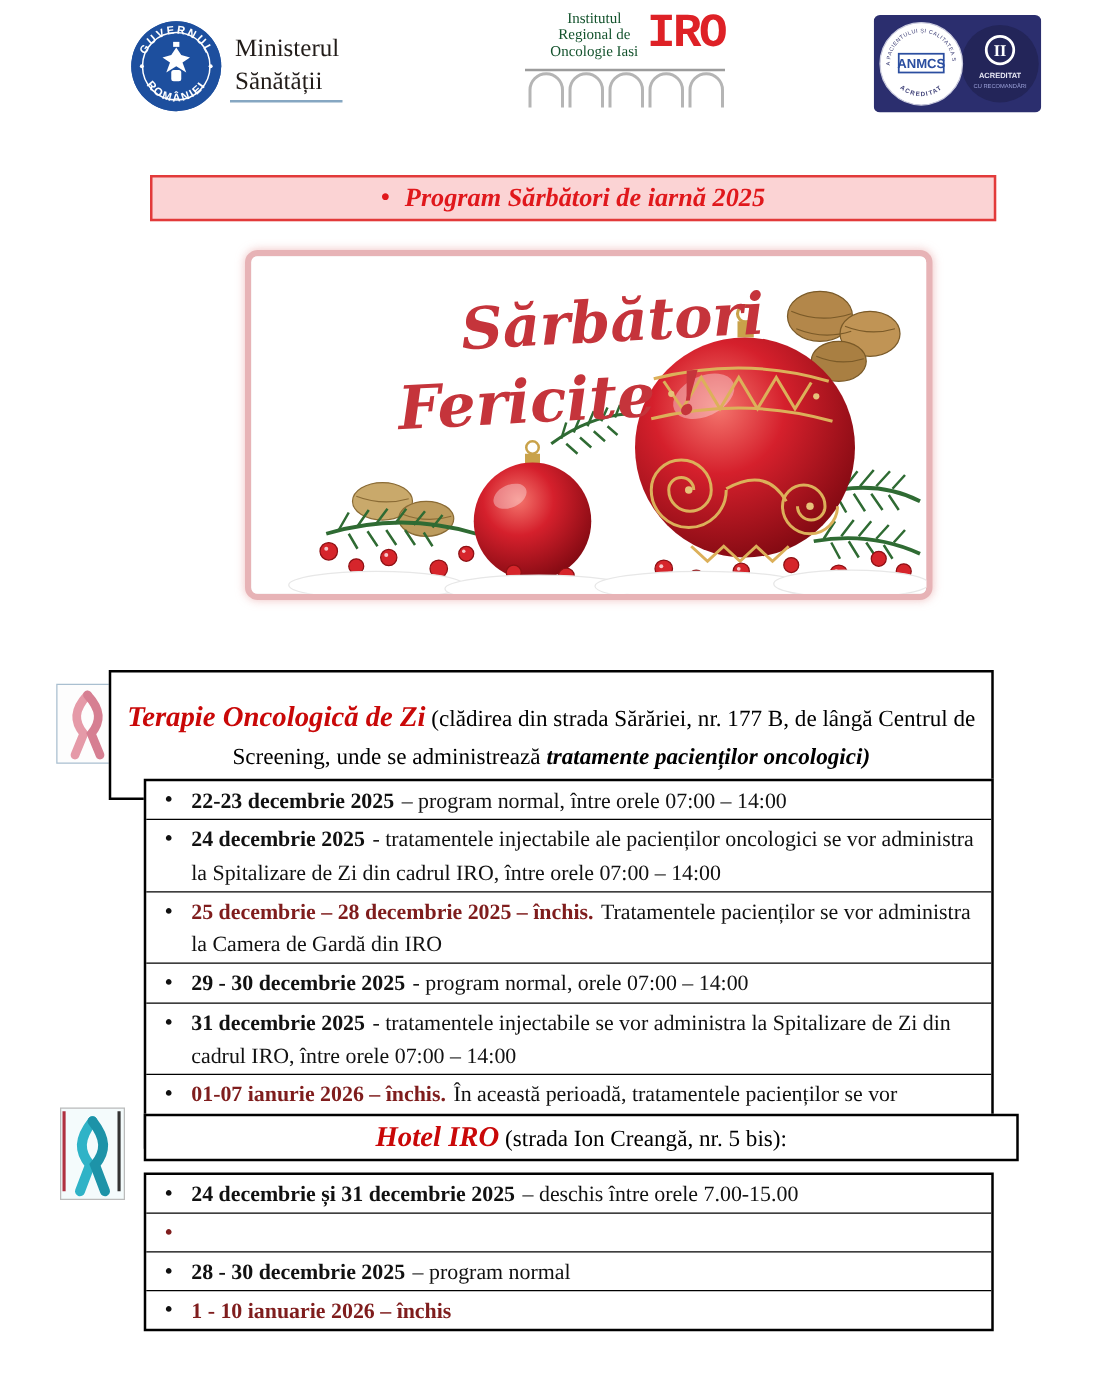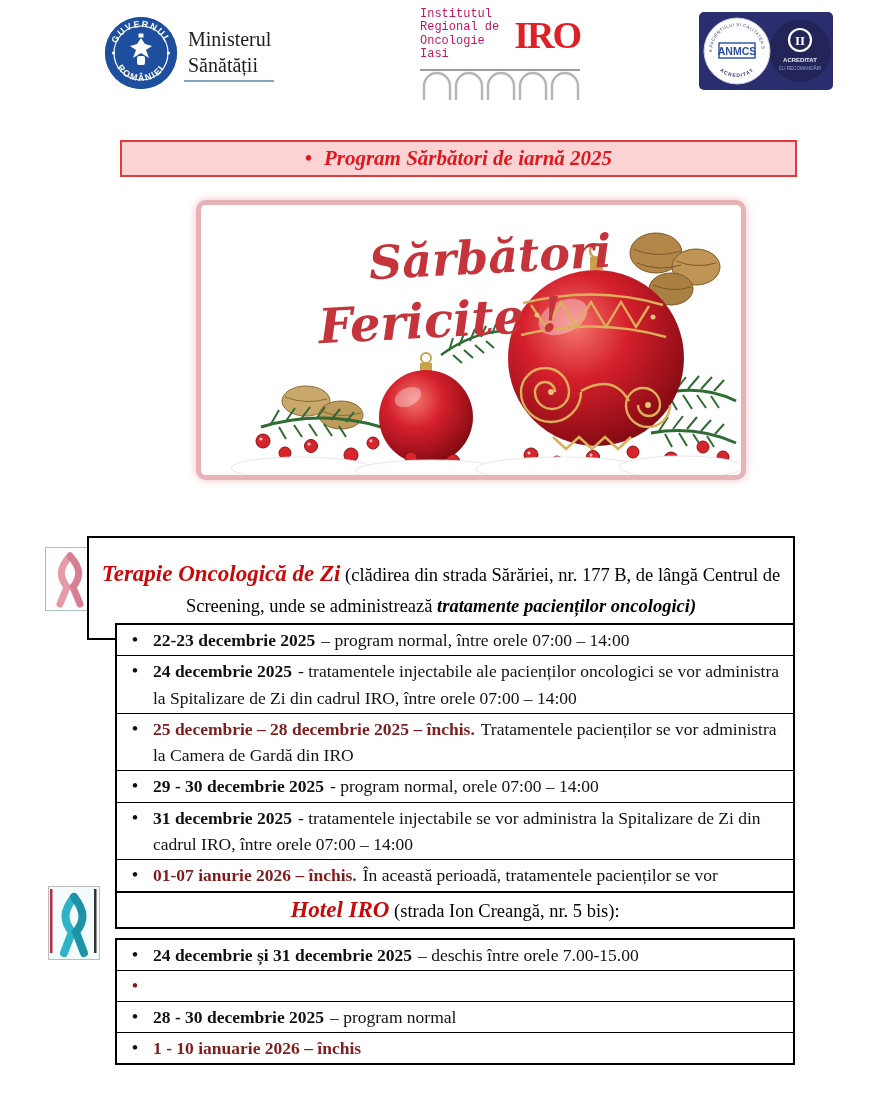--- a/index.html
+++ b/index.html
@@ -5,23 +5,23 @@
   html,body{margin:0;padding:0;background:#fff;}
   #page{position:relative;width:875px;height:1115px;margin:0 auto;background:#fff;
         font-family:"Liberation Serif", serif;color:#111;overflow:hidden;}
   .abs{position:absolute;}
 
   
   #ministry-name{left:188px;top:26px;font-size:20px;line-height:1.3;color:#221c19;}
   #ministry-underline{left:184px;top:80px;width:90px;height:2px;background:#86a7c2;}
   #iro-block{left:420px;top:8px;width:160px;}
   .iro-top{display:flex;align-items:center;justify-content:flex-end;gap:7px;}
-  .iro-lines{font-family:Liberation Mono, monospace;font-size:12px;line-height:1.12;
-             color:#be185d;text-align:left;}
-  .iro-acronym{font-family:Liberation Serif, serif;font-weight:bold;font-size:38px;
+  .iro-lines{font-family:Liberation Serif, serif;font-size:12px;line-height:1.12;
+             color:#14532d;text-align:center;}
+  .iro-acronym{font-family:Liberation Mono, monospace;font-weight:bold;font-size:38px;
                color:#de2126;letter-spacing:-2px;line-height:1;}
   .iro-rule{height:2px;background:#9c9c9c;margin-top:7px;}
 
   
   #program-banner{left:120px;top:140px;width:673px;height:33px;background:#fbd3d4;
       border:2px solid #e23a3a;display:flex;align-items:center;justify-content:center;gap:12px;}
   #program-banner .bullet{color:#e0181c;font-size:20px;font-weight:bold;}
   #program-banner .title{color:#e0181c;font-size:21px;font-weight:bold;font-style:italic;}
 
   
@@ -31,21 +31,21 @@
   #holiday-card svg{display:block;border-radius:5px;}
 
   
   .section-box{border:2px solid #000;background:#fff;text-align:center;}
   #terapie-box{left:87px;top:536px;width:684px;height:auto;min-height:54px;padding:18px 10px;}
   #terapie-box .line{line-height:1.55;}
   .sec-title{color:#c90808;font-weight:bold;font-style:italic;font-size:23px;}
   .sec-normal{font-size:18.5px;color:#000;}
   .sec-boldital{font-size:18.5px;font-weight:bold;font-style:italic;color:#000;}
 
-  #hotel-box{left:115px;top:891px;width:656px;padding:4px 10px;}
+  #hotel-box{left:115px;top:891px;width:656px;padding:4px 20px;}
 
   
   #pink-ribbon-card{left:45px;top:547px;width:48px;height:62px;background:#fdfdfd;
       border:1px solid #a9bfd0;}
   #teal-ribbon-card{left:48px;top:886px;width:50px;height:72px;background:#f4fbfc;
       border:1px solid #bbb;}
 
   
   .sched{border:2px solid #000;background:#fff;}
   #schedule-table{left:115px;top:623px;width:676px;}

